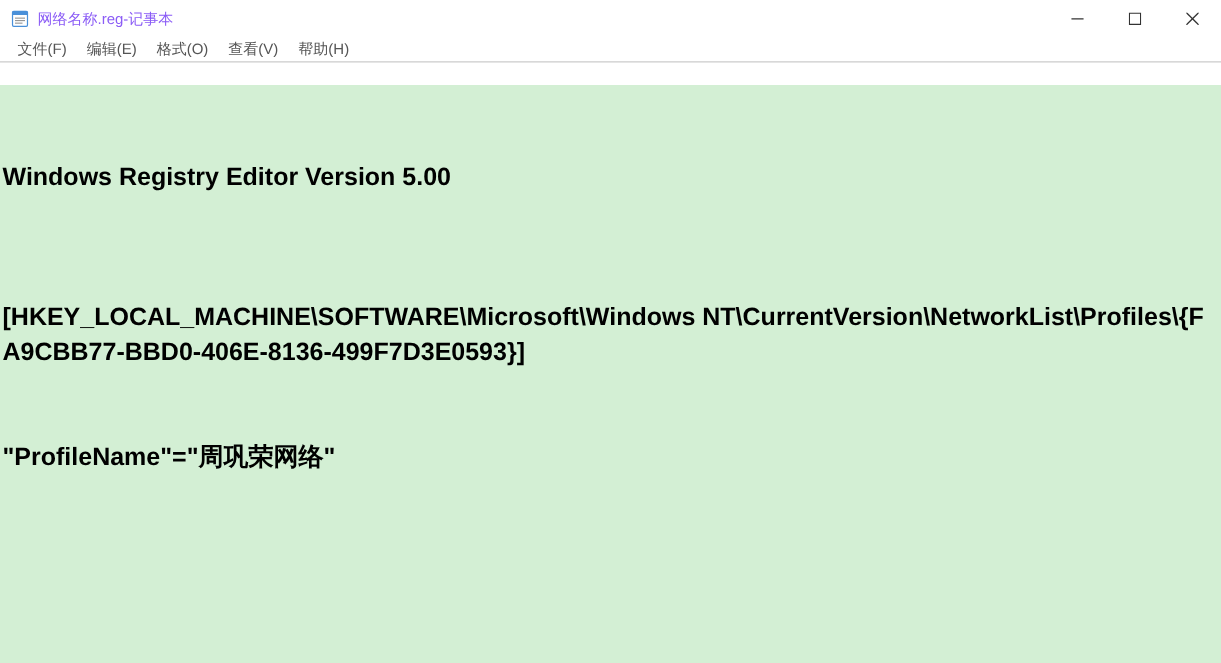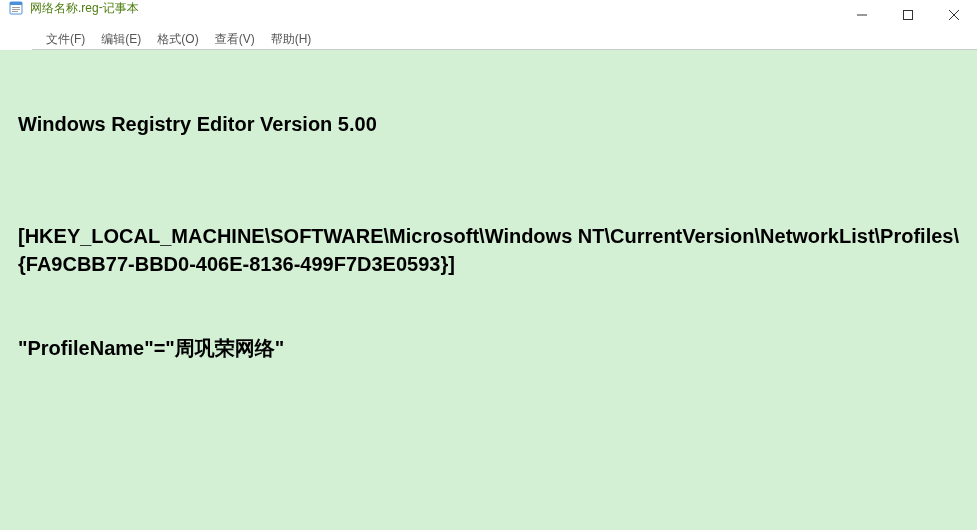--- a/index.html
+++ b/index.html
@@ -9,22 +9,23 @@
       font-family: "Segoe UI", "Microsoft YaHei", Tahoma, sans-serif;
       background: #fff;
       overflow: hidden;
       display: flex;
       flex-direction: column;
     }
     .titlebar {
       height: 30px;
       background: #fff;
       display: flex;
+      align-items: center;
       padding-left: 8px;
-      color: #4d7c0f;
+      color: #8b5cf6;
       font-size: 12px;
       border-bottom: 0;
     }
     .titlebar-icon {
       width: 16px;
       height: 16px;
       margin-right: 6px;
       display: flex;
       align-items: center;
       justify-content: center;
@@ -44,38 +45,38 @@
     .winbtn svg { display: block; }
     .menubar {
       height: 20px;
       background: #fff;
       display: flex;
       align-items: center;
       padding-left: 6px;
       font-size: 12px;
       color: #555;
       border-bottom: 1px solid #ccc;
-      margin-left: 32px;
     }
     .menu-item {
       padding: 0 8px;
       cursor: default;
     }
     .content {
       flex: 1;
       background: #d3efd4;
-      padding: 4px 18px;
+      padding: 4px 2px;
       font-family: "Microsoft YaHei", Arial, sans-serif;
       font-size: 20px;
       font-weight: 700;
       color: #000;
       line-height: 1.4;
       white-space: pre-wrap;
       word-break: break-all;
       overflow: hidden;
+      margin-top: 18px;
     }
     .content .line { display: block; }
     .content .empty-line { height: 1.4em; }
   </style>
 </head>
 <body>
 
 <div class="titlebar">
   <span class="titlebar-icon">
     <svg width="14" height="14" viewBox="0 0 14 14">

